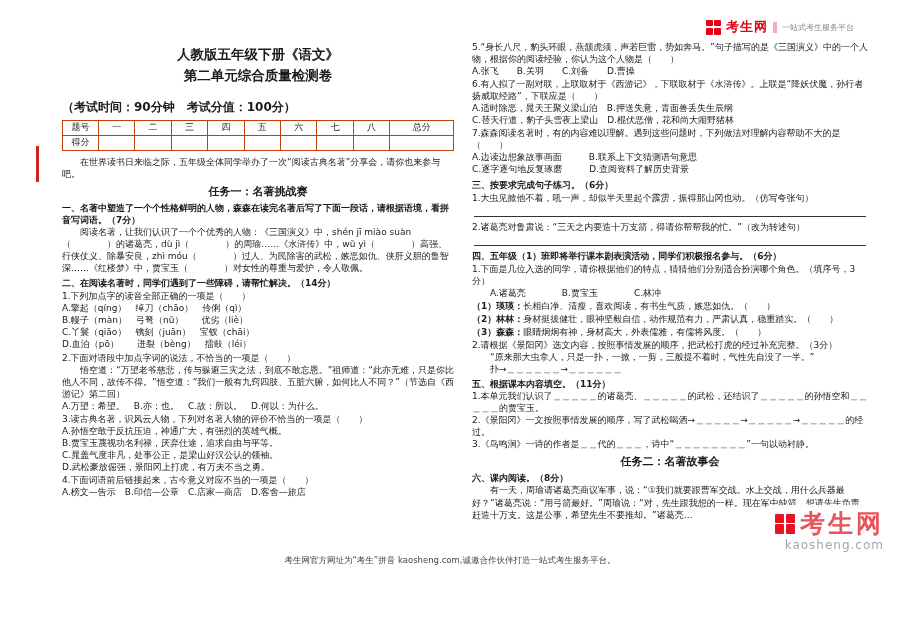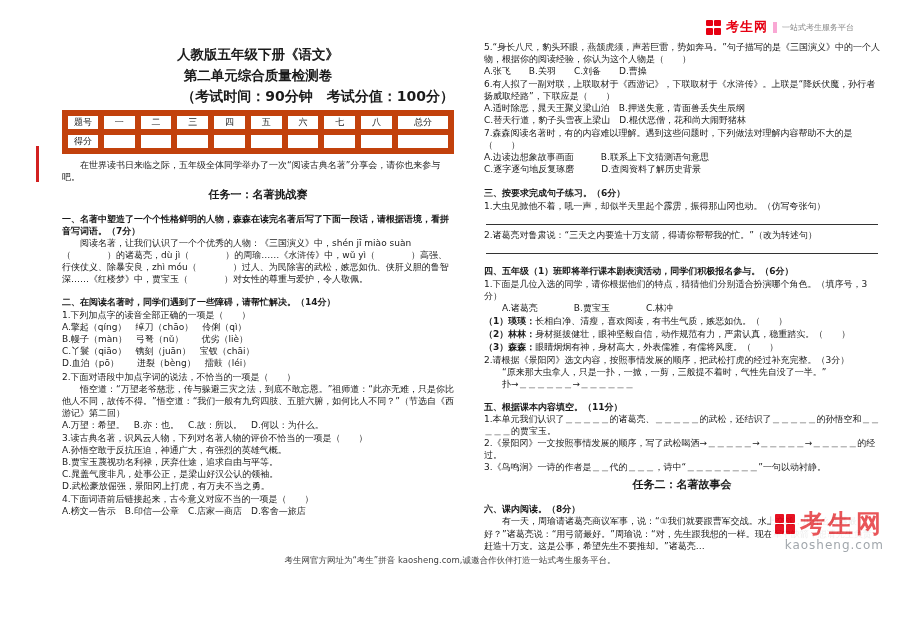--- a/index.html
+++ b/index.html
@@ -12,32 +12,32 @@
   .logo-ic { display:grid; grid-template-columns:1fr 1fr; grid-template-rows:1fr 1fr; gap:1.5px; width:15px; height:15px; }
   .logo-ic span { background:#e60012; border-radius:1px; }
   .brand-name { color:#e60012; font-weight:bold; font-size:13px; letter-spacing:1px; }
   .brand-tag { color:#888; font-size:8px; border-left:4px solid #f9a8d4; padding-left:5px; }
 
   
   .redline { position:absolute; left:36px; top:146px; width:2.5px; height:36px; background:#d22020; }
 
   
   .col-left  { position:absolute; left:62px;  top:44px; width:392px; }
-  .col-right { position:absolute; left:484px; top:40px; width:396px; }
+  .col-right { position:absolute; left:472px; top:40px; width:396px; }
 
   .t1 { font-size:13.5px; font-weight:bold; text-align:center; line-height:1.55; }
-  .t3 { font-size:14px; font-weight:bold; text-align:right; margin:2px 0 4px; }
+  .t3 { font-size:12px; font-weight:bold; text-align:left; margin:13px 0 4px; }
 
   table.score { border-collapse:collapse; width:100%; margin:4px 0 5px; }
-  table.score td { border:6px solid #c2410c; font-size:9px; text-align:center; height:15px; padding:0 1px; }
+  table.score td { border:1px solid #c2410c; font-size:9px; text-align:center; height:15px; padding:0 1px; }
   table.score td:first-child { width:36px; }
 
   .p, .tline { font-size:9px; line-height:1.34; }
   .ind { text-indent:2em; }
-  .stem { font-weight:bold; margin-top:11px; }
+  .stem { font-weight:bold; margin-top:3px; }
   .ctr { text-align:center; font-weight:bold; font-size:11px; margin:4px 0 3px; }
   .blankline { border-bottom:1px solid #333; height:11px; margin:2px 2px 4px 2px; }
   .roles { font-weight:normal; }
   .pname { font-weight:bold; }
   .item { margin-top:1px; }
 
   
   .footer { position:absolute; left:0; right:0; bottom:9px; text-align:center; font-size:8.5px; color:#444; }
 
   

